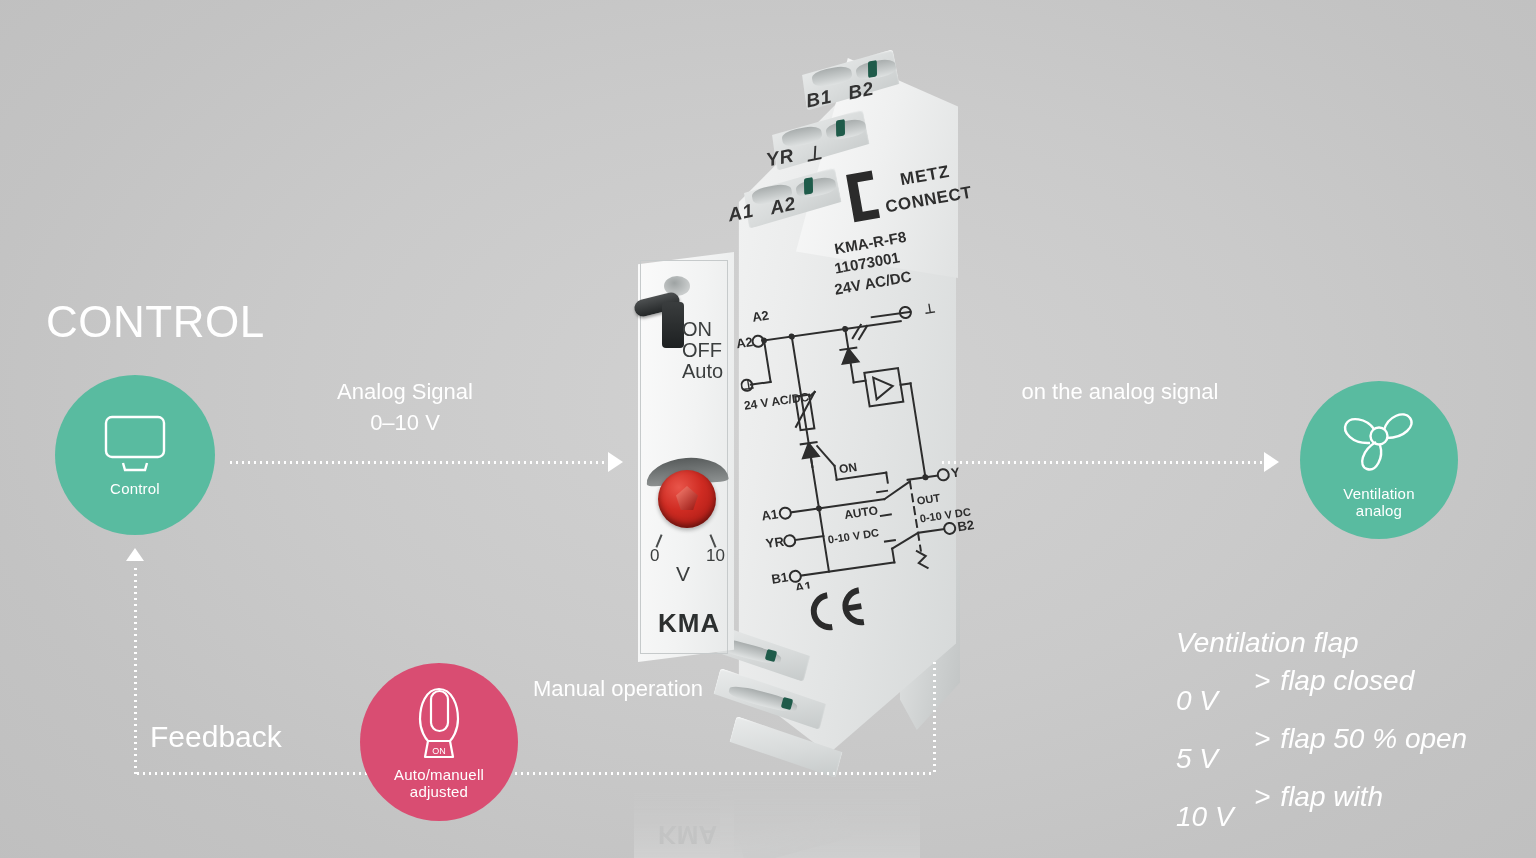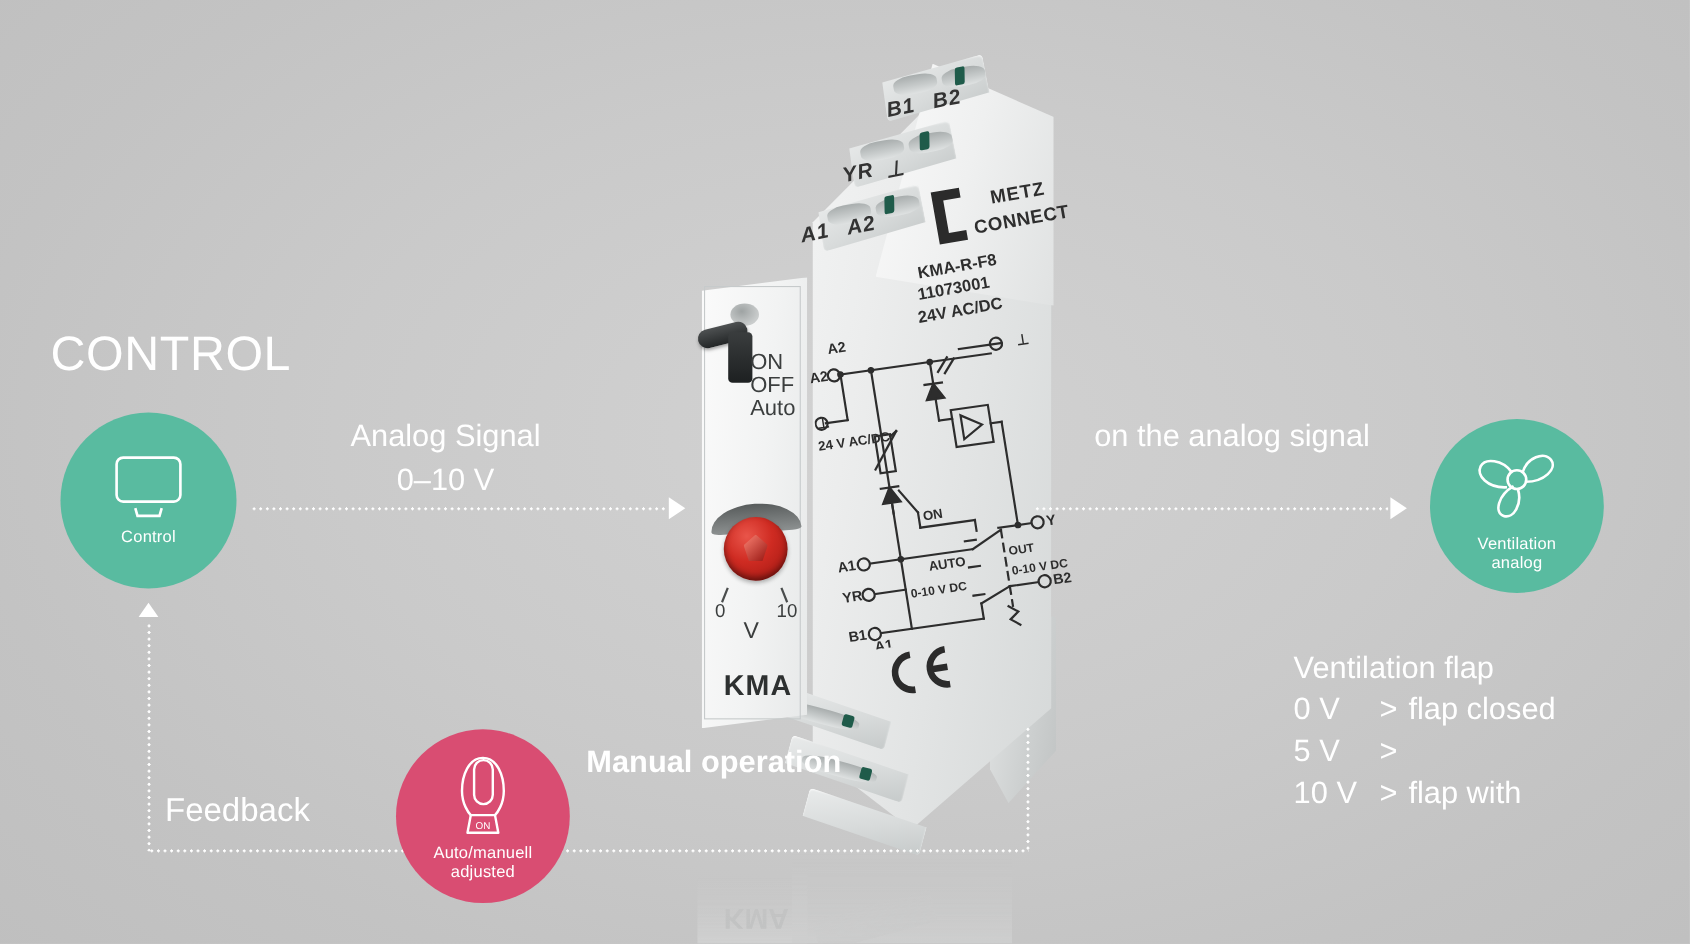--- a/index.html
+++ b/index.html
@@ -45,31 +45,31 @@
     font-size:15px;line-height:1.12;font-weight:400;letter-spacing:.2px;
   }
   .circle .glyph{display:block;}
   
   .h-title{
     position:absolute;color:#ffffff;font-weight:400;letter-spacing:.5px;
     font-size:44px;line-height:1;
   }
   .lbl{
     position:absolute;color:#ffffff;font-weight:400;
-    font-size:28px;line-height:1.42;text-align:center;
-  }
-  .lbl.left{text-align:left;font-weight:bold;}
+    font-size:22px;line-height:1.42;text-align:center;
+  }
+  .lbl.left{text-align:left;}
   .feedback-txt{
     position:absolute;color:#ffffff;font-size:30px;font-weight:400;line-height:1;
   }
   .spec{
     position:absolute;color:#ffffff;font-size:28px;line-height:1.36;font-weight:400;
   }
   .spec .row{display:flex;}
-  .spec .k{display:inline-block;width:78px;}
+  .spec .k{display:inline-block;width:78px;margin-top:20px;}
   
   #device{position:absolute;left:600px;top:30px;width:420px;height:790px;}
   .dev-txt{position:absolute;color:#2e2e2e;font-family:"Liberation Sans",sans-serif;}
   
   .body-main{
     position:absolute;
     background:linear-gradient(100deg,#f3f4f4 0%,#eceded 30%,#e2e4e4 62%,#d5d8d8 100%);
   }
   .body-front{
     position:absolute;
@@ -357,30 +357,31 @@
           <path d="M44 45 C48 58 40 72 31 69 C22 66 26 50 40 42"></path>
         </g>
       </svg>
     </span>
     <span class="cap" style="margin-top:6px;">
       <span style="display:block">Ventilation</span>
       <span style="display:block">analog</span>
     </span>
   </div>
 
-  <div class="spec nosel" style="left:1176px;top:588px;">
+  <div class="spec nosel" style="left:1176px;top:624px;font-style:italic;">
     <div>Ventilation flap</div>
     <div class="row">
       <span class="k">0 V</span>
       <span style="margin-right:10px;">&gt;</span>
       <span>flap closed</span>
     </div>
     <div class="row">
       <span class="k">5 V</span>
       <span style="margin-right:10px;">&gt;</span>
+      <span>flap 50 % open</span>
     </div>
     <div class="row">
       <span class="k">10 V</span>
       <span style="margin-right:10px;">&gt;</span>
       <span>flap with</span>
     </div>
   </div>
 
   <div class="dotline" style="left:135px;top:772px;width:800px;"></div>
   <div class="dotline v" style="left:134px;top:566px;height:208px;"></div>

